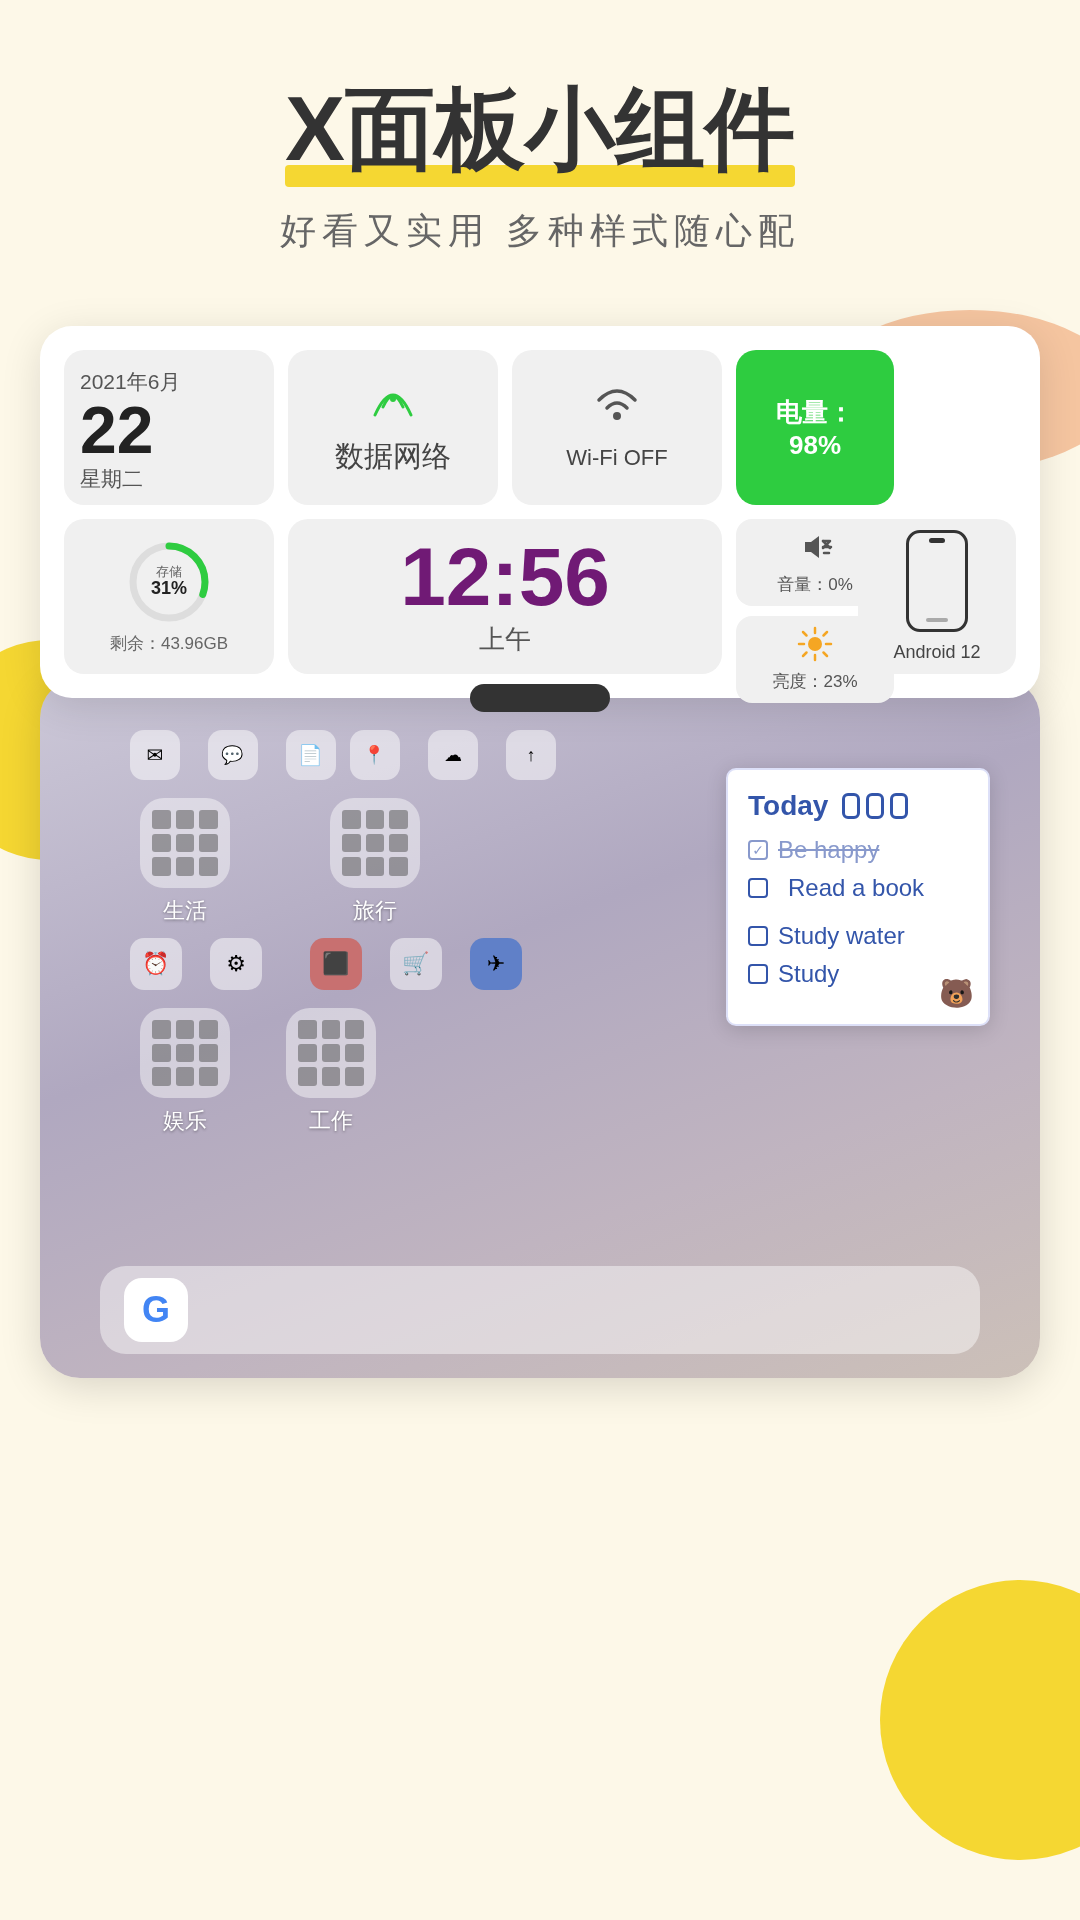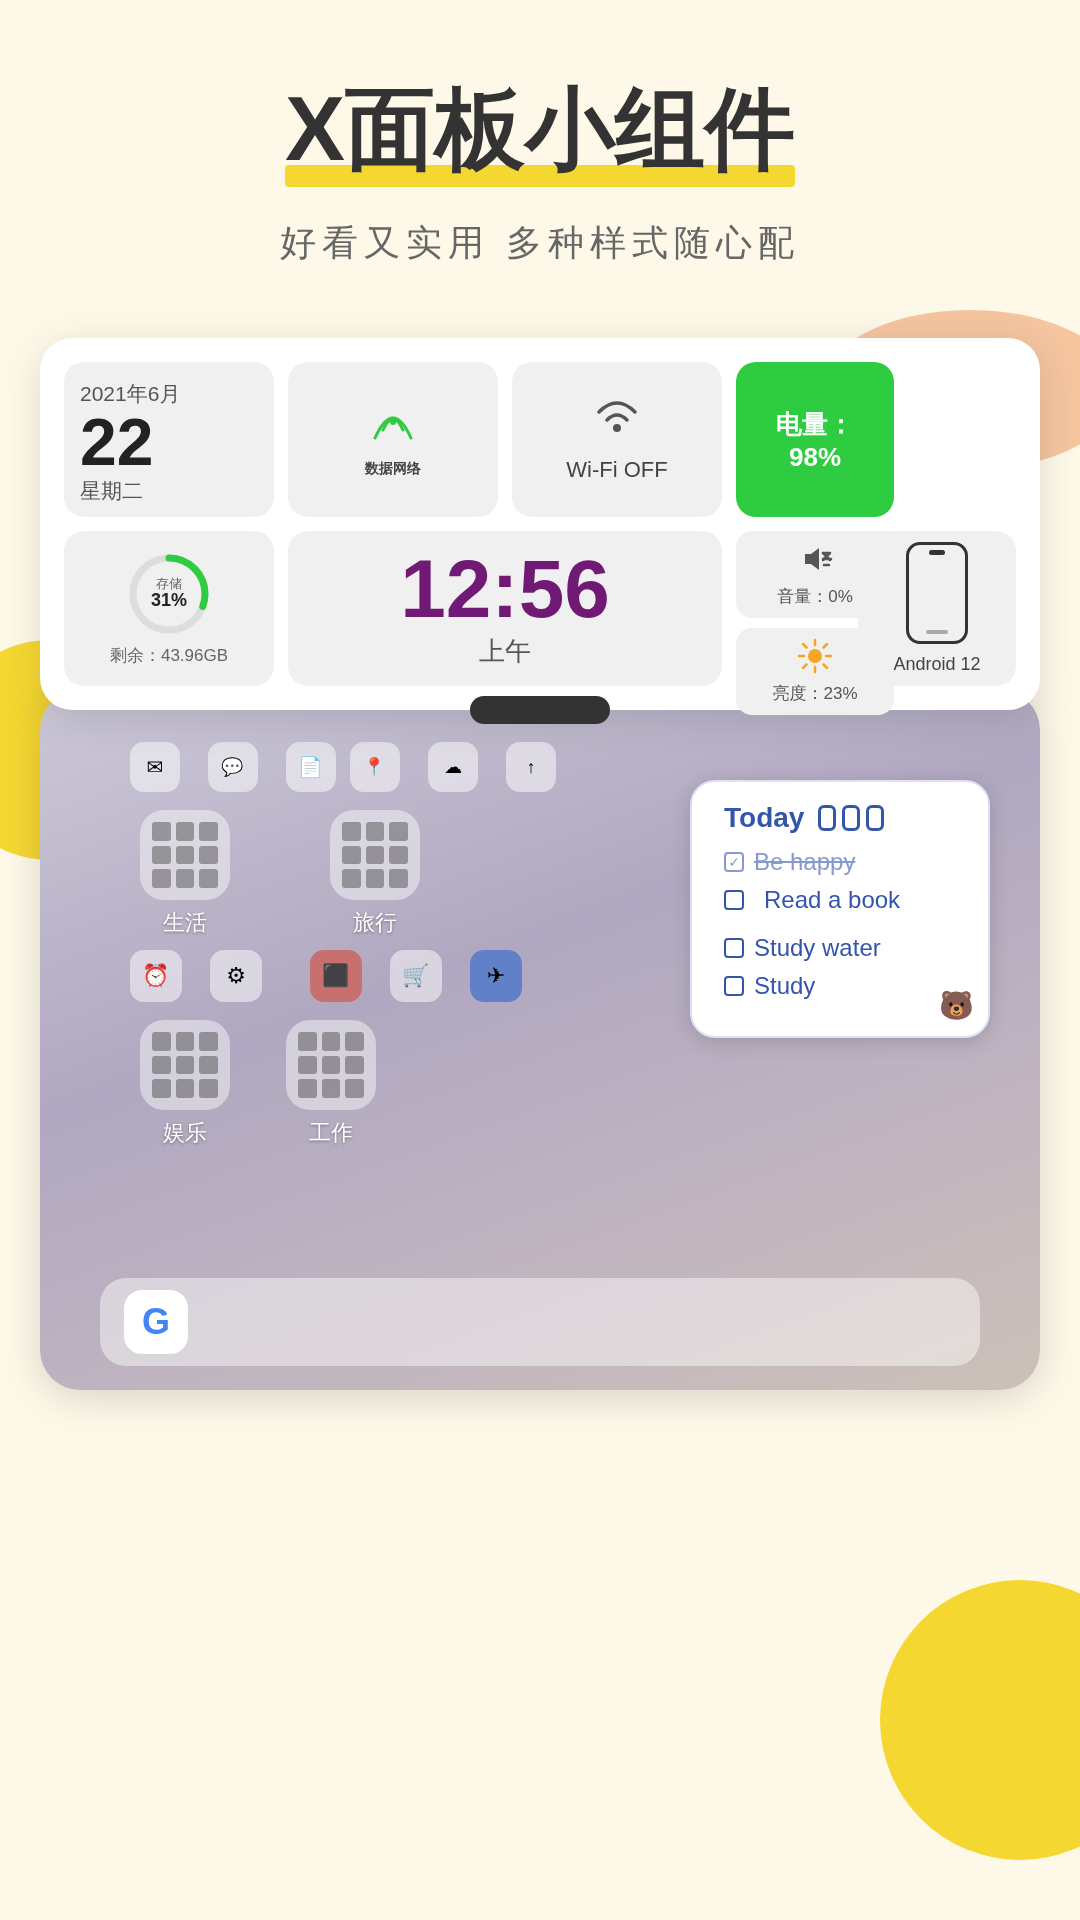--- a/index.html
+++ b/index.html
@@ -66,21 +66,21 @@
       left: 0;
       width: 100%;
       height: 22px;
       background: #f5d732;
       z-index: -1;
       border-radius: 4px;
     }
     .subtitle {
       font-size: 36px;
       color: #666;
-      margin-top: 40px;
+      margin-top: 28px;
       letter-spacing: 6px;
     }
 
     
     .content-area {
       position: relative;
       z-index: 1;
       margin: 50px 40px 0;
     }
 
@@ -113,21 +113,21 @@
 
       <div style="background:#f0f0f0; border-radius:20px; padding:18px; display:flex; flex-direction:column; align-items:center; justify-content:center; gap:10px; grid-column:2; grid-row:1;">
         <div style="color:#2ecc40; font-size:40px; line-height:1;">
           
           <svg width="52" height="42" viewBox="0 0 52 42">
             <circle cx="26" cy="20" r="3" fill="#2ecc40"></circle>
             <path d="M16 28 Q26 6 36 28" stroke="#2ecc40" stroke-width="3" fill="none" stroke-linecap="round"></path>
             <path d="M8 36 Q26 -4 44 36" stroke="#2ecc40" stroke-width="3" fill="none" stroke-linecap="round"></path>
           </svg>
         </div>
-        <span style="font-size:14px; color:#444; font-weight:700;">数据网络</span>
+        <span style="font-size:29px; color:#444; font-weight:400;">数据网络</span>
       </div>
 
       <div style="background:#f0f0f0; border-radius:20px; padding:18px; display:flex; flex-direction:column; align-items:center; justify-content:center; gap:10px; grid-column:3; grid-row:1;">
         <div style="font-size:40px;">
           <svg width="52" height="42" viewBox="0 0 52 42">
             <circle cx="26" cy="32" r="4" fill="#555"></circle>
             <path d="M16 24 Q26 14 36 24" stroke="#555" stroke-width="3.5" fill="none" stroke-linecap="round"></path>
             <path d="M8 16 Q26 -2 44 16" stroke="#555" stroke-width="3.5" fill="none" stroke-linecap="round"></path>
           </svg>
         </div>
@@ -290,21 +290,21 @@
           <div style="background:rgba(80,80,80,0.5); border-radius:3px;"></div>
           <div style="background:rgba(80,80,80,0.5); border-radius:3px;"></div>
           <div style="background:rgba(80,80,80,0.5); border-radius:3px;"></div>
           <div style="background:rgba(80,80,80,0.5); border-radius:3px;"></div>
           <div style="background:rgba(80,80,80,0.5); border-radius:3px;"></div>
         </div>
         <div style="font-size:22px; color:white; text-shadow:0 1px 3px rgba(0,0,0,0.4);">工作</div>
       </div>
     </div>
 
-    <div style="position:absolute; top:90px; right:50px; width:300px; background:white; border-radius:25px; padding:20px 32px 26px; box-shadow:0 4px 20px rgba(0,0,0,0.15); border:2px solid #dde0f8;">
+    <div style="position:absolute; top:90px; right:50px; width:264px; background:white; border-radius:10px; padding:20px 20px 26px; box-shadow:0 4px 20px rgba(0,0,0,0.15); border:2px solid #dde0f8;">
 
       <div style="display:flex; align-items:center; gap:10px; margin-bottom:14px;">
         <span style="font-size:28px; font-weight:700; color:#3355aa;">Today</span>
         <div style="display:flex; gap:6px; margin-left:4px;">
           <div style="width:18px; height:26px; border:3px solid #3355aa; border-radius:6px;"></div>
           <div style="width:18px; height:26px; border:3px solid #3355aa; border-radius:6px;"></div>
           <div style="width:18px; height:26px; border:3px solid #3355aa; border-radius:6px;"></div>
         </div>
       </div>
 

